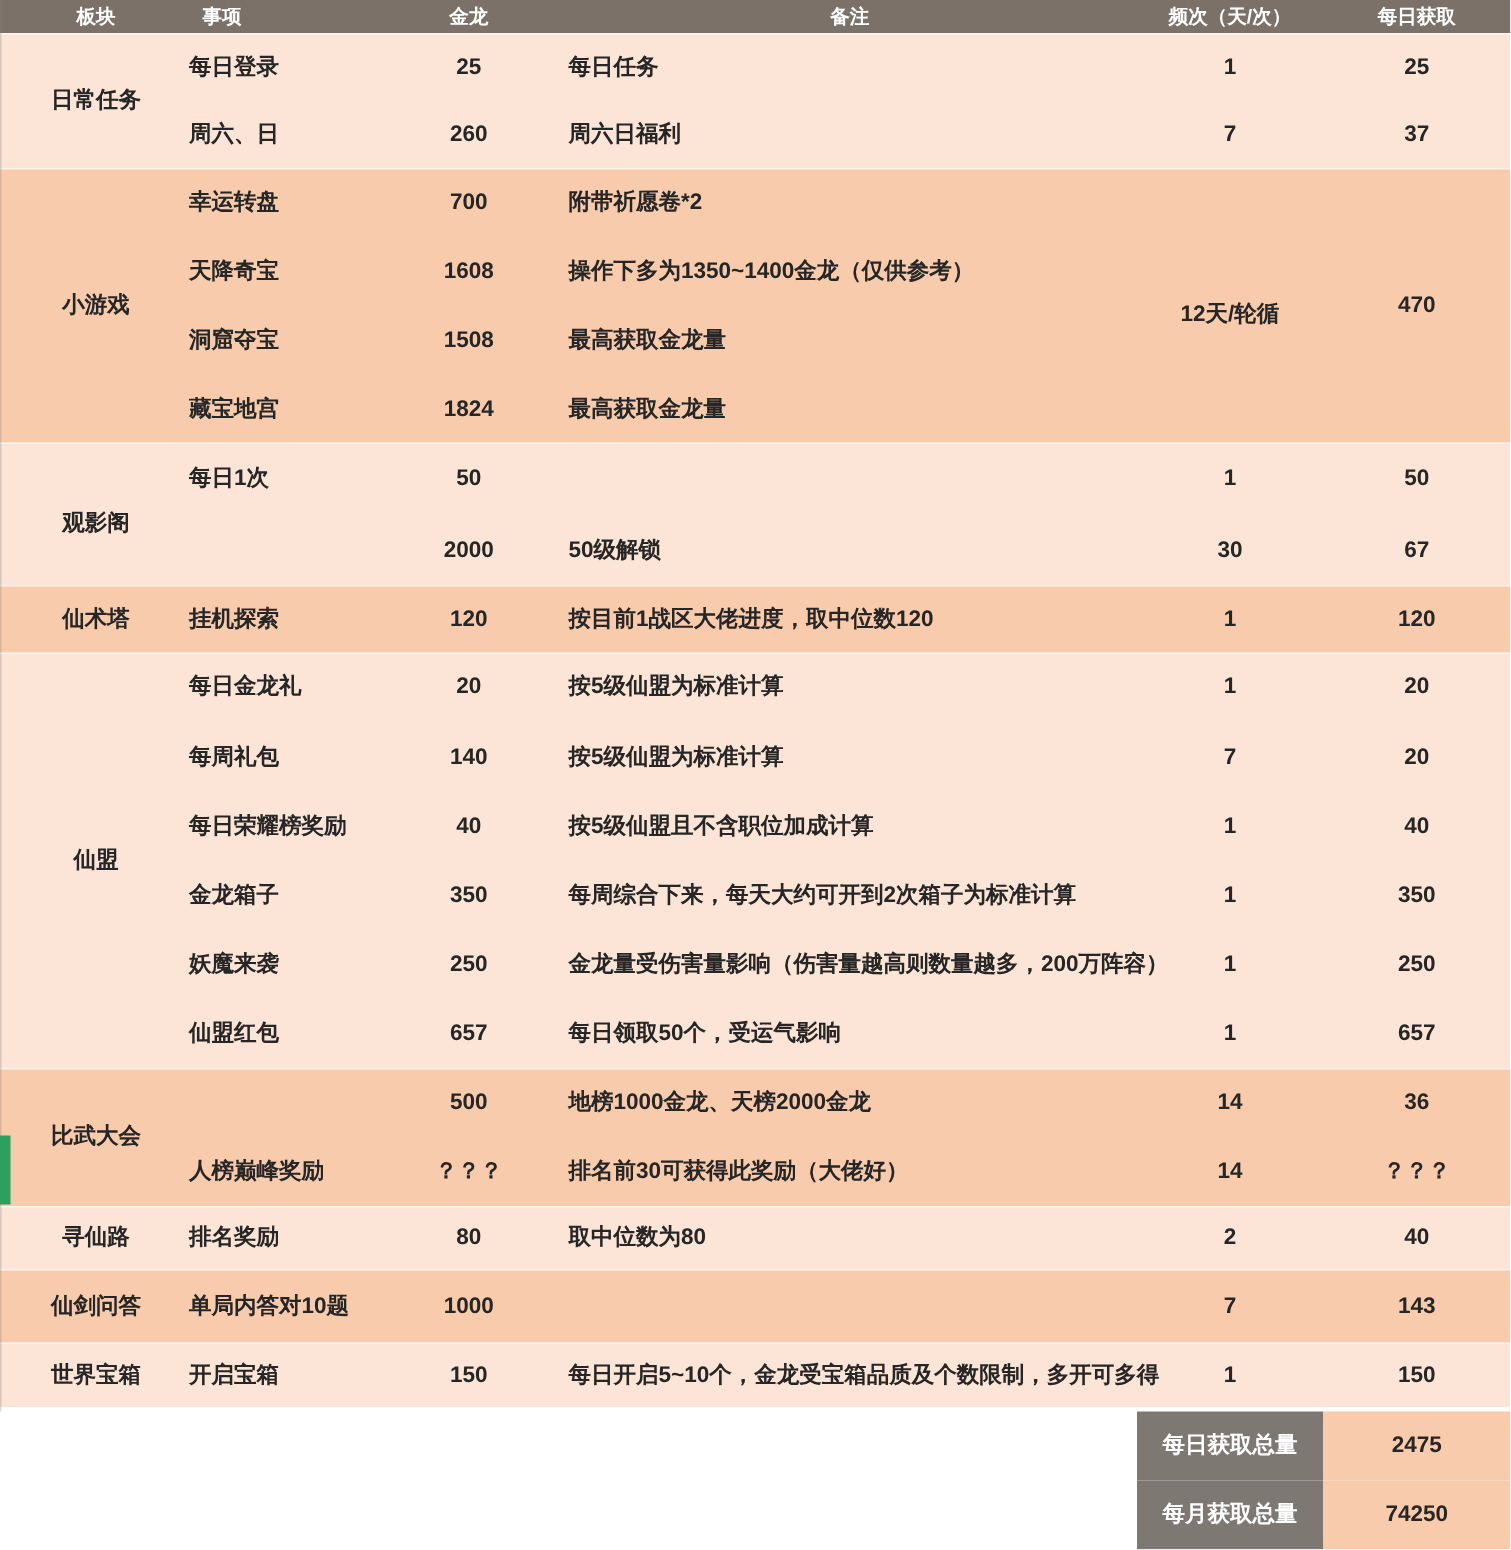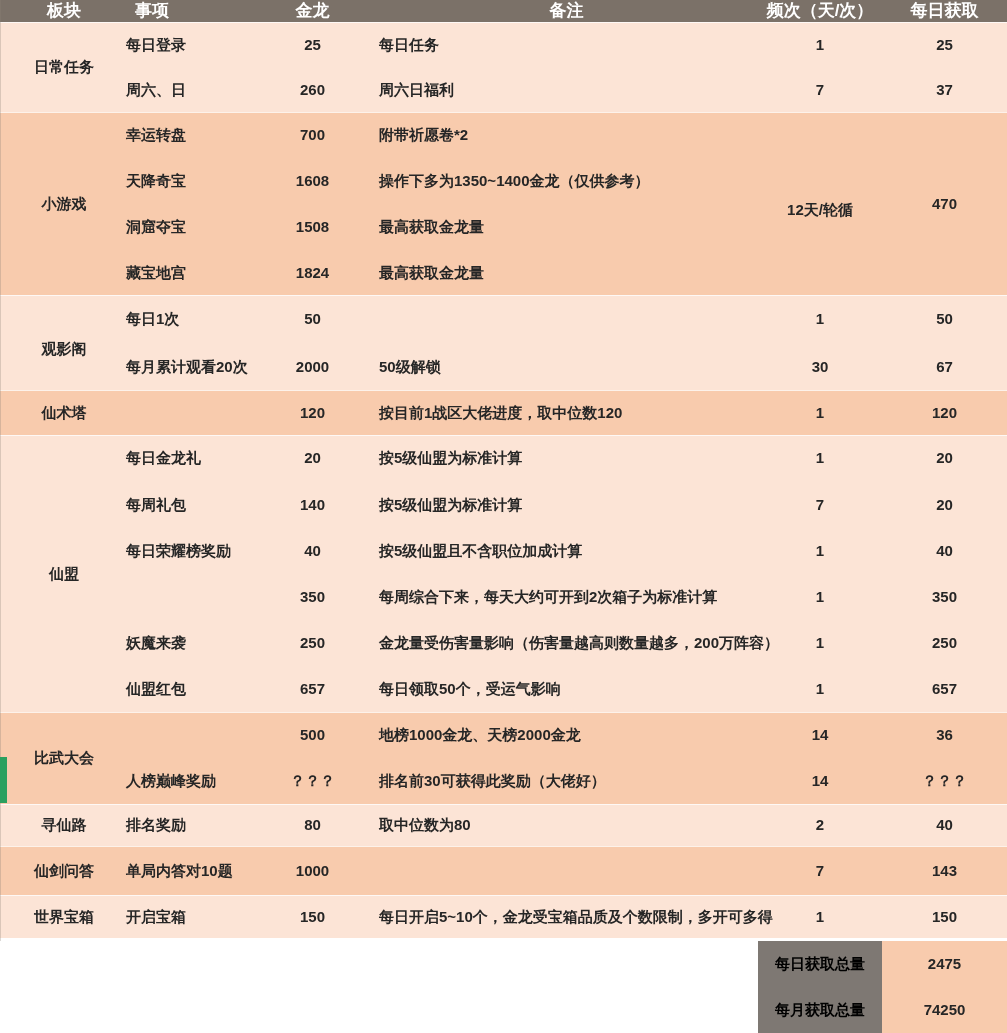--- a/index.html
+++ b/index.html
@@ -11,24 +11,24 @@
   .grid{display:grid;grid-template-columns:8px 112px 130px 125px 383px 124px 125px;}
   .cell{display:flex;align-items:center;font-size:15px;line-height:1.15;overflow:visible;white-space:nowrap;}
   .c-center{justify-content:center;text-align:center;}
   .c-left{justify-content:flex-start;text-align:left;}
   .pad-item{padding-left:6px;}
   .pad-note{padding-left:4px;}
   .tone-light{background:#FCE4D6;}
   .tone-dark{background:#F8CBAD;}
   .section{box-shadow:inset 0 1px 0 rgba(255,255,255,0.75);}
   .header{height:22px;background:#7B7168;color:#ffffff;}
-  .header .cell{font-size:17px;}
+  .header .cell{font-size:13px;}
   .hdr-item{justify-content:flex-start;padding-left:15px;}
   .footer{height:92px;margin-top:3px;grid-template-rows:repeat(2,1fr);}
-  .flabel{background:#7E7873;color:#000000;}
+  .flabel{background:#7E7873;color:#ffffff;}
   .fvalue{background:#F8CBAD;}
   .green-strip{position:absolute;left:0;top:757px;width:7px;height:46px;background:#2BA05F;z-index:3;}
   .left-gridline{position:absolute;left:0;top:0;width:1px;height:941px;background:rgba(140,130,120,0.30);z-index:2;}
 </style>
 </head>
 <body>
 
 <div class="app">
 
   <div class="grid header">
@@ -72,28 +72,28 @@
         <div class="cell c-center" style="grid-area: 1 / 6 / -1; margin-top: 12px;">12天/轮循</div>
         <div class="cell c-center" style="grid-area: 1 / 7 / -1;">470</div>
       </div>
       <div class="section grid tone-light" style="height: 95px; grid-template-rows: repeat(2, 1fr);">
         <div class="cell c-center" style="grid-area: 1 / 2 / -1; margin-top: 13px;">观影阁</div>
         <div class="cell c-left pad-item" style="grid-area: 1 / 3;">每日1次</div>
         <div class="cell c-center" style="grid-area: 1 / 4;">50</div>
         <div class="cell c-left pad-note" style="grid-area: 1 / 5;"></div>
         <div class="cell c-center" style="grid-area: 1 / 6;">1</div>
         <div class="cell c-center" style="grid-area: 1 / 7;">50</div>
-        <div class="cell c-left pad-item" style="grid-area: 2 / 3;">每月累计观看20次</div>
         <div class="cell c-center" style="grid-area: 2 / 4;">2000</div>
         <div class="cell c-left pad-note" style="grid-area: 2 / 5;">50级解锁</div>
         <div class="cell c-center" style="grid-area: 2 / 6;">30</div>
         <div class="cell c-center" style="grid-area: 2 / 7;">67</div>
       </div>
       <div class="section grid tone-dark" style="height: 45px; grid-template-rows: repeat(1, 1fr);">
         <div class="cell c-center" style="grid-area: 1 / 2 / -1;">仙术塔</div>
+        <div class="cell c-left pad-item" style="grid-area: 1 / 3;">挂机探索</div>
         <div class="cell c-center" style="grid-area: 1 / 4;">120</div>
         <div class="cell c-left pad-note" style="grid-area: 1 / 5;">按目前1战区大佬进度，取中位数120</div>
         <div class="cell c-center" style="grid-area: 1 / 6;">1</div>
         <div class="cell c-center" style="grid-area: 1 / 7;">120</div>
       </div>
       <div class="section grid tone-light" style="height: 277px; grid-template-rows: repeat(6, 1fr);">
         <div class="cell c-center" style="grid-area: 1 / 2 / -1;">仙盟</div>
         <div class="cell c-left pad-item" style="grid-area: 1 / 3;">每日金龙礼</div>
         <div class="cell c-center" style="grid-area: 1 / 4;">20</div>
         <div class="cell c-left pad-note" style="grid-area: 1 / 5;">按5级仙盟为标准计算</div>
@@ -102,20 +102,21 @@
         <div class="cell c-left pad-item" style="grid-area: 2 / 3;">每周礼包</div>
         <div class="cell c-center" style="grid-area: 2 / 4;">140</div>
         <div class="cell c-left pad-note" style="grid-area: 2 / 5;">按5级仙盟为标准计算</div>
         <div class="cell c-center" style="grid-area: 2 / 6;">7</div>
         <div class="cell c-center" style="grid-area: 2 / 7;">20</div>
         <div class="cell c-left pad-item" style="grid-area: 3 / 3;">每日荣耀榜奖励</div>
         <div class="cell c-center" style="grid-area: 3 / 4;">40</div>
         <div class="cell c-left pad-note" style="grid-area: 3 / 5;">按5级仙盟且不含职位加成计算</div>
         <div class="cell c-center" style="grid-area: 3 / 6;">1</div>
         <div class="cell c-center" style="grid-area: 3 / 7;">40</div>
+        <div class="cell c-left pad-item" style="grid-area: 4 / 3;">金龙箱子</div>
         <div class="cell c-center" style="grid-area: 4 / 4;">350</div>
         <div class="cell c-left pad-note" style="grid-area: 4 / 5;">每周综合下来，每天大约可开到2次箱子为标准计算</div>
         <div class="cell c-center" style="grid-area: 4 / 6;">1</div>
         <div class="cell c-center" style="grid-area: 4 / 7;">350</div>
         <div class="cell c-left pad-item" style="grid-area: 5 / 3;">妖魔来袭</div>
         <div class="cell c-center" style="grid-area: 5 / 4;">250</div>
         <div class="cell c-left pad-note" style="grid-area: 5 / 5;">金龙量受伤害量影响（伤害量越高则数量越多，200万阵容）</div>
         <div class="cell c-center" style="grid-area: 5 / 6;">1</div>
         <div class="cell c-center" style="grid-area: 5 / 7;">250</div>
         <div class="cell c-left pad-item" style="grid-area: 6 / 3;">仙盟红包</div>

